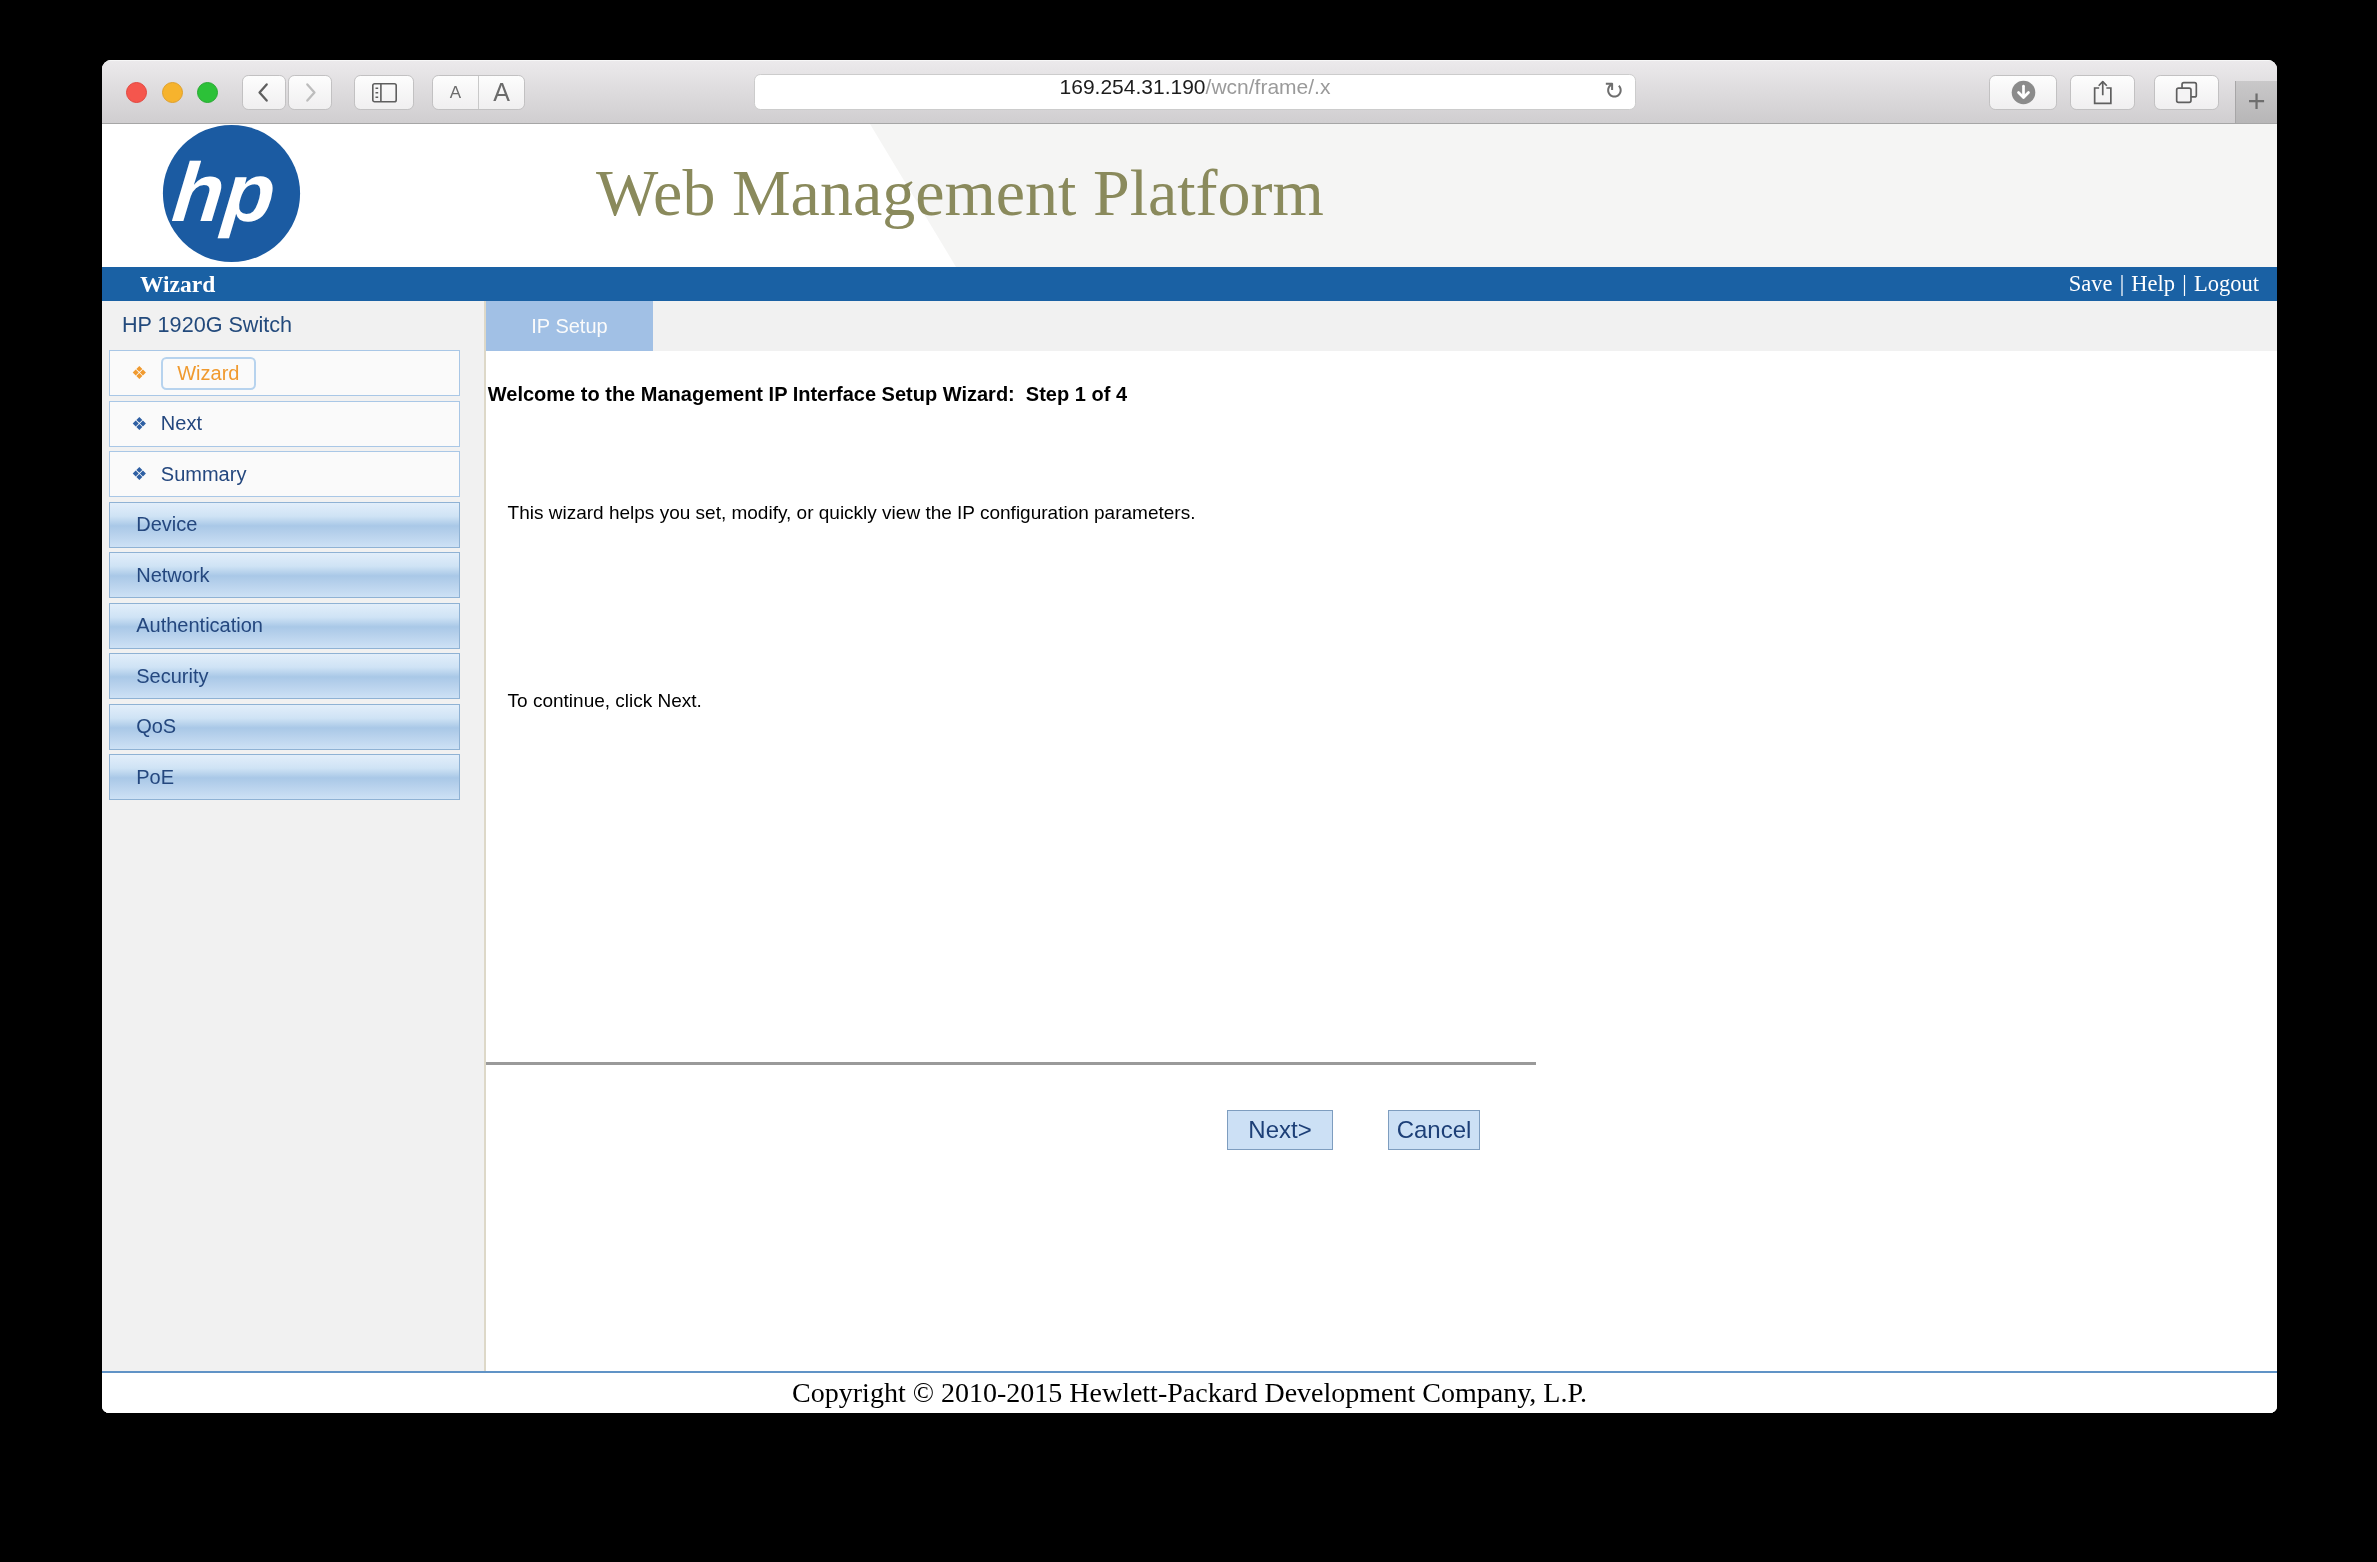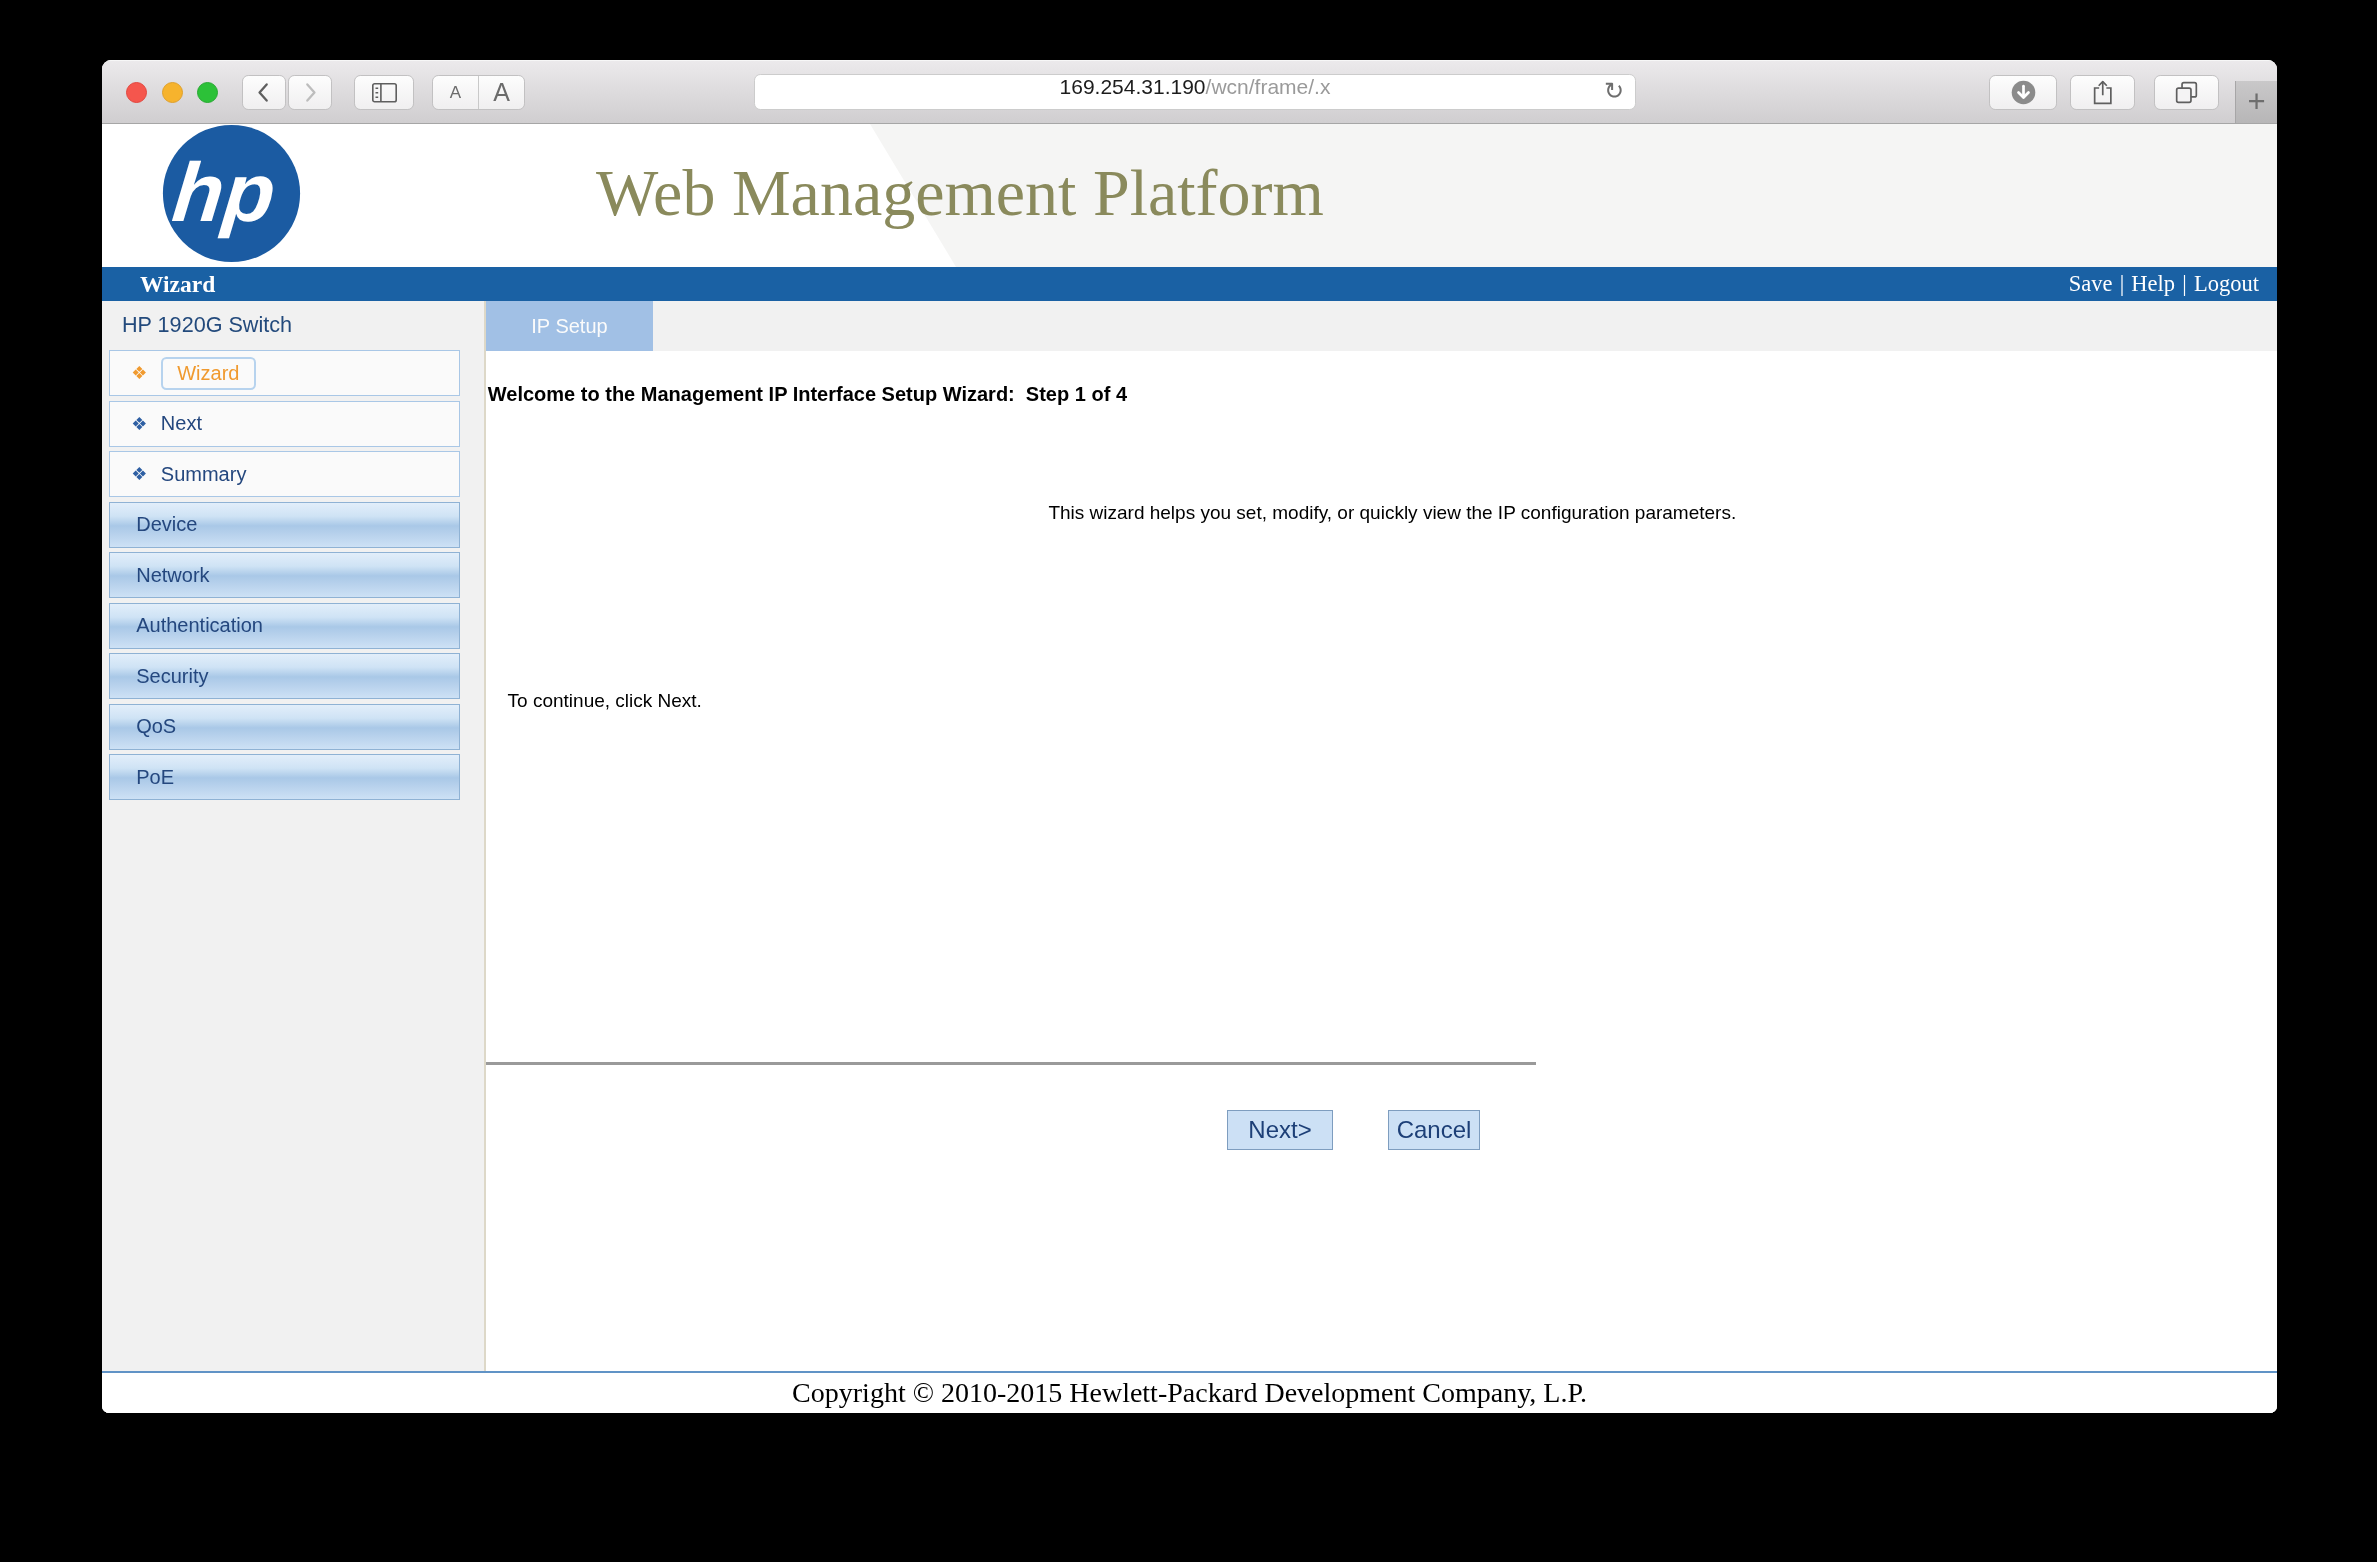--- a/index.html
+++ b/index.html
@@ -99,21 +99,21 @@
   .side-row.selected .side-label{
     color:#f09a2f;border:2.7px solid #b7d3ee;border-radius:5.4px;padding:2.7px 14.4px;
   }
   .main{flex:1;background:#fff;position:relative;}
   .tabstrip{width:100%;height:50px;background:#f1f1f1;}
   .tab{
     width:167px;height:50px;background:#a1c0e5;color:#fbfbfb;font-size:20px;
     display:flex;align-items:center;justify-content:center;cursor:pointer;
   }
   .heading{margin:32px 0 0 1.8px;font-size:20px;font-weight:bold;color:#000;white-space:pre-wrap;}
-  .para1{margin:96px 0 0 21.6px;font-size:19px;color:#000;text-align:center;}
+  .para1{margin:96px 0 0 21.6px;font-size:19px;color:#000;}
   .para2{margin:166px 0 0 21.6px;font-size:19px;color:#000;}
   .rule{margin-top:350px;width:1050px;height:2.7px;background:#9a9a9a;}
   .btnrow{position:relative;height:40px;margin-top:20px;}
   .wbtn{
     position:absolute;top:0;height:40px;box-sizing:border-box;
     background:#cce0f5;border:0.9px solid #7e9dbf;color:#1d3f77;font-size:24px;
     font-family:"Liberation Sans", sans-serif;cursor:pointer;margin-top:25px;
   }
   .wbtn.next{left:741px;width:106px;}
   .wbtn.cancel{left:902px;width:92px;}

